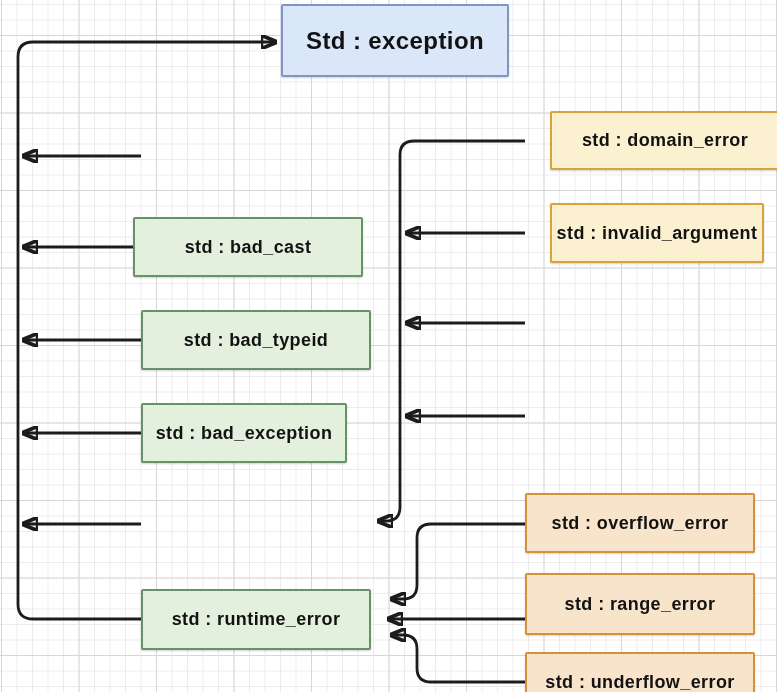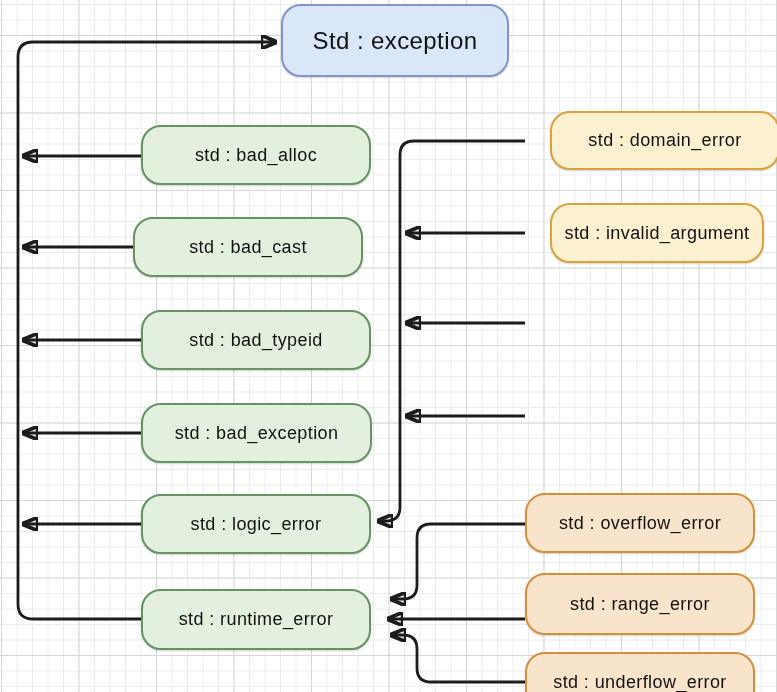--- a/index.html
+++ b/index.html
@@ -32,23 +32,23 @@
     fill: none;
     stroke: #1c1c1c;
     stroke-width: 2.8;
     stroke-linejoin: round;
   }
   .node {
     position: absolute;
     display: flex;
     align-items: center;
     justify-content: center;
-    border-radius: 20px;
+    border-radius: 2px;
     border: 2px solid;
-    font-weight: 400;
+    font-weight: 700;
     font-size: 18px;
     color: #121212;
     letter-spacing: 0.4px;
     text-align: center;
     box-shadow: 0 1px 2px rgba(0,0,0,0.18);
     box-sizing: border-box;
     white-space: nowrap;
   }
   .node.root {
     background: #d9e7f8;
@@ -93,25 +93,23 @@
     <path d="M525,323 L406,323" marker-end="url(#ah)"></path>
     <path d="M525,416 L406,416" marker-end="url(#ah)"></path>
 
     <path d="M525,524 L431,524 Q417,524 417,538 L417,585 Q417,599 403,599 L391,599" marker-end="url(#ah)"></path>
     <path d="M525,619 L388,619" marker-end="url(#ah)"></path>
     <path d="M525,682 L431,682 Q417,682 417,668 L417,649 Q417,635 403,635 L391,635" marker-end="url(#ah)"></path>
   </svg>
 
   <div class="node root" style="left:281px; top:4px; width:228px; height:73px;">Std : exception</div>
 
-  <div class="node green" style="left:141px; top:125px; width:230px; height:60px;">std : bad_alloc</div>
   <div class="node green" style="left:133px; top:217px; width:230px; height:60px;">std : bad_cast</div>
   <div class="node green" style="left:141px; top:310px; width:230px; height:60px;">std : bad_typeid</div>
-  <div class="node green" style="left:141px; top:403px; width:231px; height:60px;">std : bad_exception</div>
-  <div class="node green" style="left:141px; top:494px; width:230px; height:60px;">std : logic_error</div>
+  <div class="node green" style="left:141px; top:403px; width:206px; height:60px;">std : bad_exception</div>
   <div class="node green" style="left:141px; top:589px; width:230px; height:61px;">std : runtime_error</div>
 
   <div class="node yellow" style="left:525px; top:111px; width:230px; height:59px;">std : domain_error</div>
   <div class="node yellow" style="left:525px; top:203px; width:214px; height:60px;">std : invalid_argument</div>
 
   <div class="node orange" style="left:525px; top:493px; width:230px; height:60px;">std : overflow_error</div>
   <div class="node orange" style="left:525px; top:573px; width:230px; height:62px;">std : range_error</div>
   <div class="node orange" style="left:525px; top:652px; width:230px; height:60px;">std : underflow_error</div>
 
 </div>

